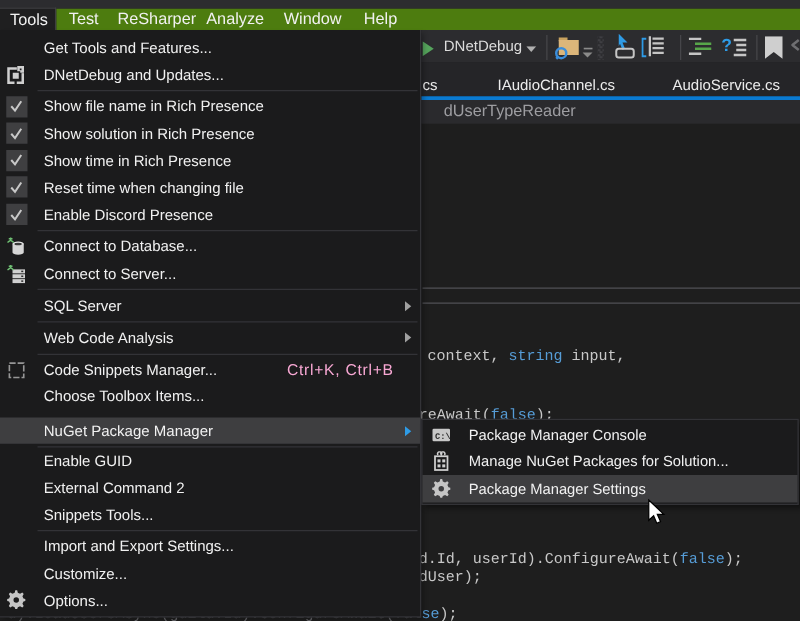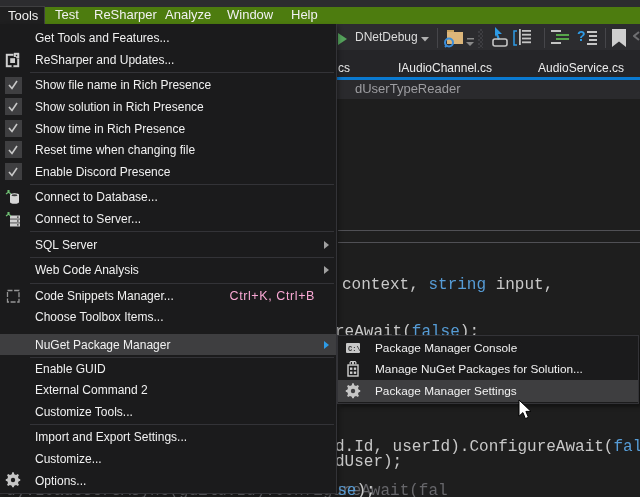--- a/index.html
+++ b/index.html
@@ -11,21 +11,21 @@
   #menubar{left:0;top:7px;width:640px;height:17px;background:#4d7c0f;}
   .mitem{position:absolute;top:-1px;height:17px;line-height:17px;font-size:13px;color:#f1f1f1;}
   #toolbar{left:0;top:24px;width:640px;height:26px;background:#2c2c2f;}
   #tabstrip{left:0;top:50px;width:640px;height:27px;background:#252528;}
   .tab{position:absolute;top:10.5px;font-size:12px;color:#ececec;}
   #blueline{left:330px;top:77px;width:310px;height:3px;background:#0a7ad1;}
   #breadcrumb{left:330px;top:80px;width:310px;height:19px;background:#2a2a2d;
       color:#9d9da1;font-size:13px;line-height:17.5px;}
   
   .codeline{position:absolute;font-family:"Liberation Mono",monospace;
-      font-size:16px;line-height:15px;color:#c8c8c8;white-space:pre;}
+      font-size:12px;line-height:15px;color:#c8c8c8;white-space:pre;}
   .kw{color:#569cd6;}
   .hline{position:absolute;height:1px;background:#505055;}
   
   #dropdown{left:0;top:24px;width:336px;height:465px;background:#1b1b1c;
       border-right:1px solid #333337;border-bottom:1px solid #333337;
       box-shadow:2px 2px 4px rgba(0,0,0,0.3);padding-top:3.5px;}
   .mi{position:relative;height:21.6px;font-size:12px;color:#f1f1f1;}
   .mi .txt{position:absolute;left:35px;top:50%;transform:translateY(-50%);white-space:nowrap;}
   .mi.hl{background:#3e3e40;}
   .sep{height:4px;position:relative;}
@@ -144,21 +144,21 @@
       <div class="txt">Get Tools and Features...</div>
     </div>
    <div class="mi">
      <svg class="ico" viewBox="0 0 16 16">
        <rect x="1.8" y="2.8" width="11.4" height="11.4" fill="none" stroke="#cfcfcf" stroke-width="2"></rect>
        <rect x="8.5" y="0.5" width="6" height="6" fill="#1b1b1c"></rect>
        <rect x="9.8" y="1.8" width="3.4" height="3.4" fill="none" stroke="#cfcfcf" stroke-width="2"></rect>
        <rect x="6.6" y="12.8" width="1.8" height="2.4" fill="#1b1b1c"></rect>
        <rect x="4.6" y="5.6" width="6" height="6" fill="#cfcfcf" stroke="#1b1b1c" stroke-width="1.2"></rect>
      </svg>
-     <div class="txt">ReSharper and Updates...</div>
+     <div class="txt">DNetDebug and Updates...</div>
    </div>
    <div class="sep"></div>
    <div class="mi">
       <div class="chk"></div>
       <svg class="ico" viewBox="0 0 16 16">
         <polyline points="4,8 7,11.5 12,4" fill="none" stroke="#c8c8c8" stroke-width="1.6"></polyline>
       </svg>
       <div class="txt">Show file name in Rich Presence</div>
     </div>
    <div class="mi">
@@ -241,21 +241,21 @@
       <div class="arrow blue"></div>
     </div>
    <div class="sep" style="height:2.5px;"></div>
    <div class="mi">
       <div class="txt">Enable GUID</div>
     </div>
    <div class="mi">
       <div class="txt">External Command 2</div>
     </div>
    <div class="mi">
-      <div class="txt">Customize Tools...</div>
+      <div class="txt">Snippets Tools...</div>
     </div>
    <div class="sep"></div>
    <div class="mi">
       <div class="txt">Import and Export Settings...</div>
     </div>
    <div class="mi">
       <div class="txt">Customize...</div>
     </div>
    <div class="mi">
      <svg class="ico" viewBox="0 0 16 16">

